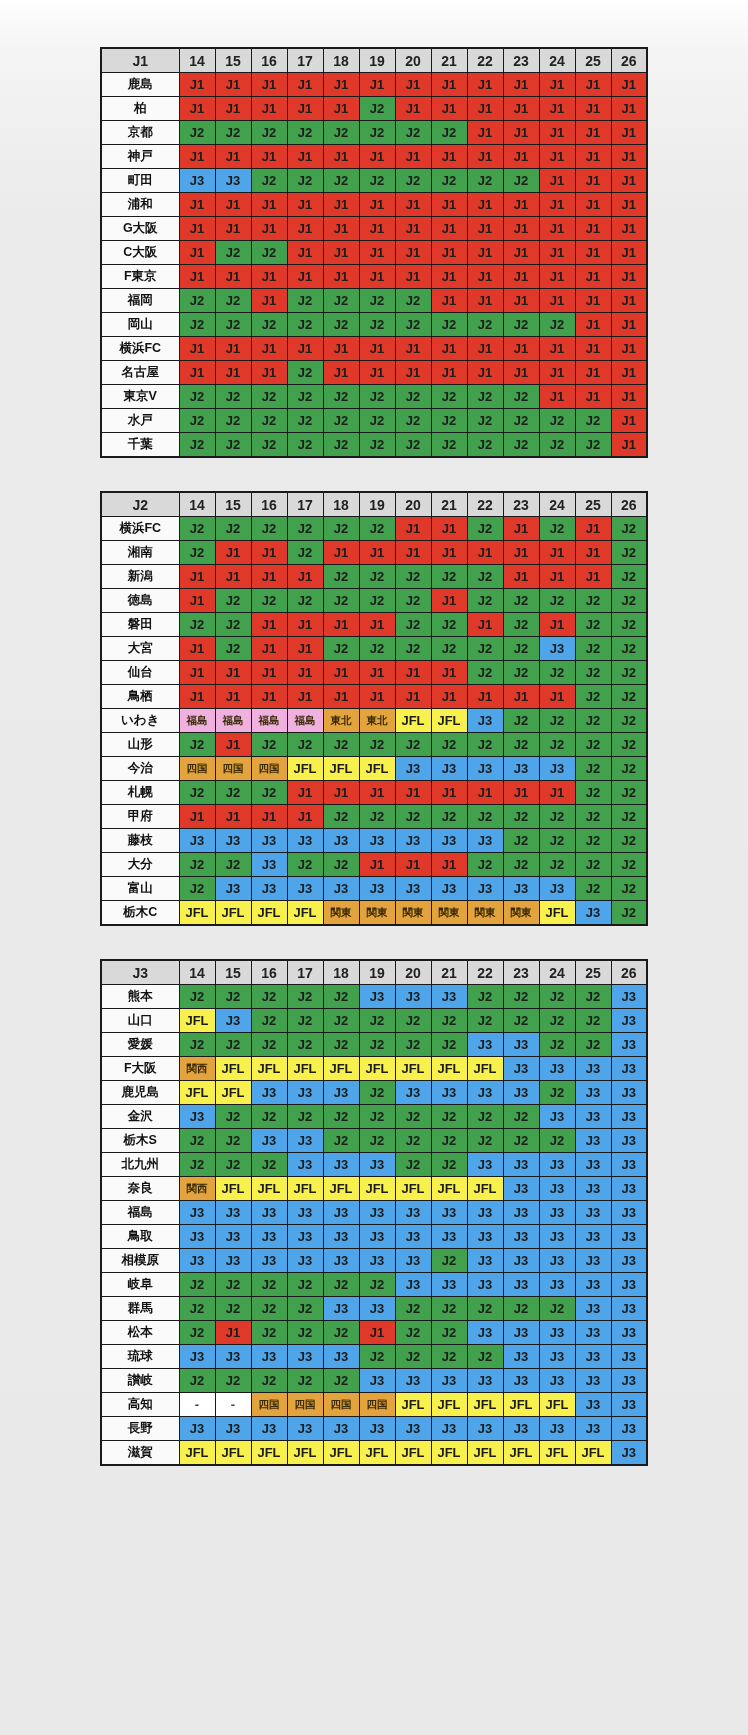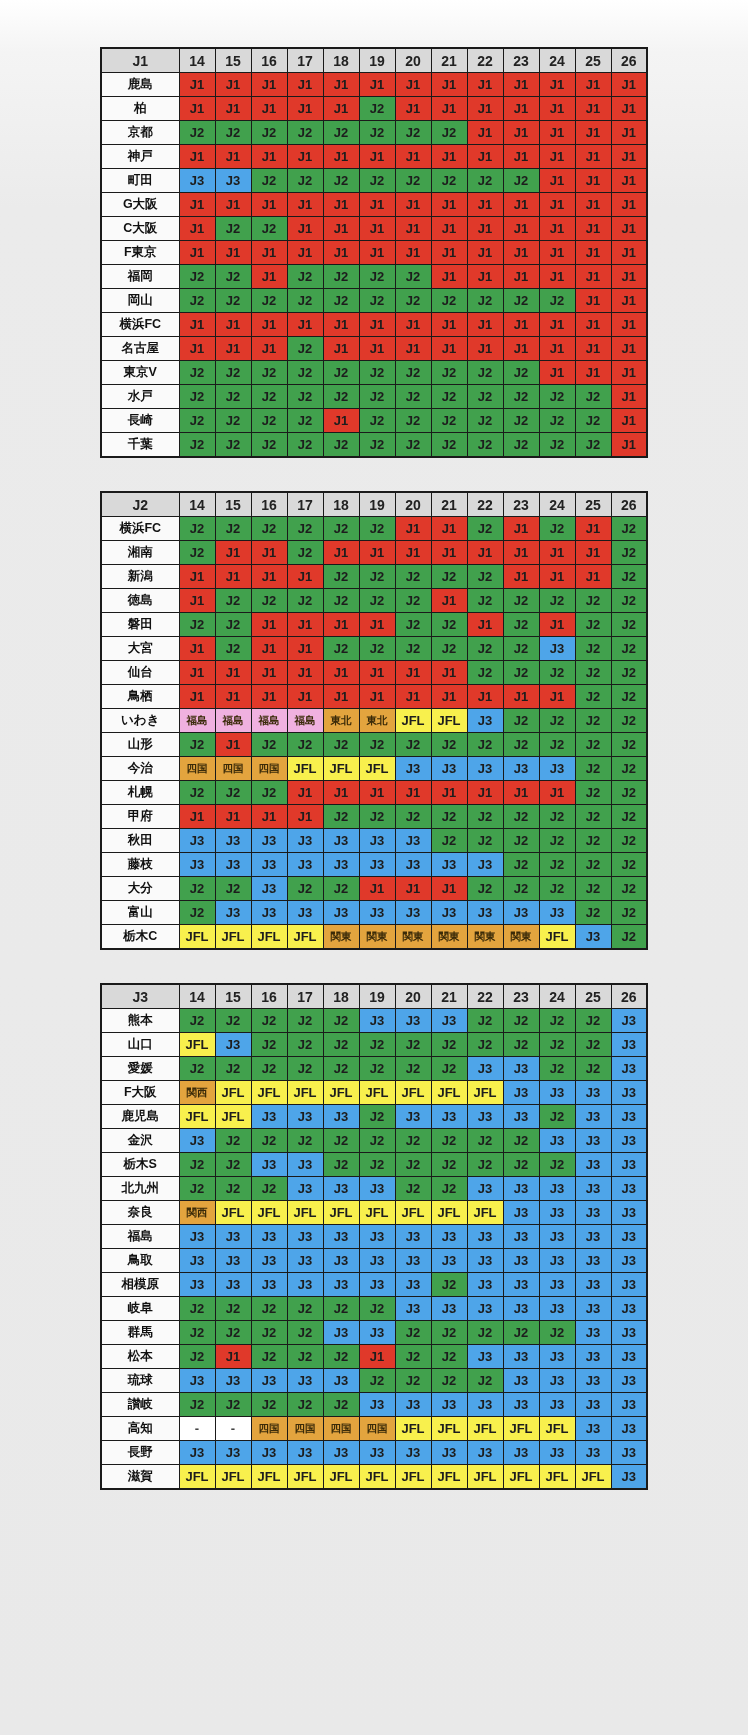--- a/index.html
+++ b/index.html
@@ -177,20 +177,36 @@
           <td data-name="tier-cell" style="background: rgb(65, 161, 77);">J2</td>
           <td data-name="tier-cell" style="background: rgb(65, 161, 77);">J2</td>
           <td data-name="tier-cell" style="background: rgb(65, 161, 77);">J2</td>
           <td data-name="tier-cell" style="background: rgb(65, 161, 77);">J2</td>
           <td data-name="tier-cell" style="background: rgb(65, 161, 77);">J2</td>
           <td data-name="tier-cell" style="background: rgb(224, 57, 42);">J1</td>
           <td data-name="tier-cell" style="background: rgb(224, 57, 42);">J1</td>
           <td data-name="tier-cell" style="background: rgb(224, 57, 42);">J1</td>
         </tr>
         <tr data-name="team-row">
+          <th class="team-cell" data-name="team-name-cell">浦和</th>
+          <td data-name="tier-cell" style="background: rgb(224, 57, 42);">J1</td>
+          <td data-name="tier-cell" style="background: rgb(224, 57, 42);">J1</td>
+          <td data-name="tier-cell" style="background: rgb(224, 57, 42);">J1</td>
+          <td data-name="tier-cell" style="background: rgb(224, 57, 42);">J1</td>
+          <td data-name="tier-cell" style="background: rgb(224, 57, 42);">J1</td>
+          <td data-name="tier-cell" style="background: rgb(224, 57, 42);">J1</td>
+          <td data-name="tier-cell" style="background: rgb(224, 57, 42);">J1</td>
+          <td data-name="tier-cell" style="background: rgb(224, 57, 42);">J1</td>
+          <td data-name="tier-cell" style="background: rgb(224, 57, 42);">J1</td>
+          <td data-name="tier-cell" style="background: rgb(224, 57, 42);">J1</td>
+          <td data-name="tier-cell" style="background: rgb(224, 57, 42);">J1</td>
+          <td data-name="tier-cell" style="background: rgb(224, 57, 42);">J1</td>
+          <td data-name="tier-cell" style="background: rgb(224, 57, 42);">J1</td>
+        </tr>
+        <tr data-name="team-row">
           <th class="team-cell" data-name="team-name-cell">G大阪</th>
           <td data-name="tier-cell" style="background: rgb(224, 57, 42);">J1</td>
           <td data-name="tier-cell" style="background: rgb(224, 57, 42);">J1</td>
           <td data-name="tier-cell" style="background: rgb(224, 57, 42);">J1</td>
           <td data-name="tier-cell" style="background: rgb(224, 57, 42);">J1</td>
           <td data-name="tier-cell" style="background: rgb(224, 57, 42);">J1</td>
           <td data-name="tier-cell" style="background: rgb(224, 57, 42);">J1</td>
           <td data-name="tier-cell" style="background: rgb(224, 57, 42);">J1</td>
           <td data-name="tier-cell" style="background: rgb(224, 57, 42);">J1</td>
           <td data-name="tier-cell" style="background: rgb(224, 57, 42);">J1</td>
@@ -311,36 +327,20 @@
           <td data-name="tier-cell" style="background: rgb(224, 57, 42);">J1</td>
           <td data-name="tier-cell" style="background: rgb(224, 57, 42);">J1</td>
         </tr>
         <tr data-name="team-row">
           <th class="team-cell" data-name="team-name-cell">水戸</th>
           <td data-name="tier-cell" style="background: rgb(65, 161, 77);">J2</td>
           <td data-name="tier-cell" style="background: rgb(65, 161, 77);">J2</td>
           <td data-name="tier-cell" style="background: rgb(65, 161, 77);">J2</td>
           <td data-name="tier-cell" style="background: rgb(65, 161, 77);">J2</td>
           <td data-name="tier-cell" style="background: rgb(65, 161, 77);">J2</td>
-          <td data-name="tier-cell" style="background: rgb(65, 161, 77);">J2</td>
-          <td data-name="tier-cell" style="background: rgb(65, 161, 77);">J2</td>
-          <td data-name="tier-cell" style="background: rgb(65, 161, 77);">J2</td>
-          <td data-name="tier-cell" style="background: rgb(65, 161, 77);">J2</td>
-          <td data-name="tier-cell" style="background: rgb(65, 161, 77);">J2</td>
-          <td data-name="tier-cell" style="background: rgb(65, 161, 77);">J2</td>
-          <td data-name="tier-cell" style="background: rgb(65, 161, 77);">J2</td>
-          <td data-name="tier-cell" style="background: rgb(224, 57, 42);">J1</td>
-        </tr>
-        <tr data-name="team-row">
-          <th class="team-cell" data-name="team-name-cell">長崎</th>
-          <td data-name="tier-cell" style="background: rgb(65, 161, 77);">J2</td>
-          <td data-name="tier-cell" style="background: rgb(65, 161, 77);">J2</td>
-          <td data-name="tier-cell" style="background: rgb(65, 161, 77);">J2</td>
-          <td data-name="tier-cell" style="background: rgb(65, 161, 77);">J2</td>
-          <td data-name="tier-cell" style="background: rgb(224, 57, 42);">J1</td>
           <td data-name="tier-cell" style="background: rgb(65, 161, 77);">J2</td>
           <td data-name="tier-cell" style="background: rgb(65, 161, 77);">J2</td>
           <td data-name="tier-cell" style="background: rgb(65, 161, 77);">J2</td>
           <td data-name="tier-cell" style="background: rgb(65, 161, 77);">J2</td>
           <td data-name="tier-cell" style="background: rgb(65, 161, 77);">J2</td>
           <td data-name="tier-cell" style="background: rgb(65, 161, 77);">J2</td>
           <td data-name="tier-cell" style="background: rgb(65, 161, 77);">J2</td>
           <td data-name="tier-cell" style="background: rgb(224, 57, 42);">J1</td>
         </tr>
         <tr data-name="team-row">
@@ -599,36 +599,20 @@
           <td data-name="tier-cell" style="background: rgb(65, 161, 77);">J2</td>
           <td data-name="tier-cell" style="background: rgb(65, 161, 77);">J2</td>
           <td data-name="tier-cell" style="background: rgb(65, 161, 77);">J2</td>
           <td data-name="tier-cell" style="background: rgb(65, 161, 77);">J2</td>
           <td data-name="tier-cell" style="background: rgb(65, 161, 77);">J2</td>
           <td data-name="tier-cell" style="background: rgb(65, 161, 77);">J2</td>
           <td data-name="tier-cell" style="background: rgb(65, 161, 77);">J2</td>
           <td data-name="tier-cell" style="background: rgb(65, 161, 77);">J2</td>
         </tr>
         <tr data-name="team-row">
-          <th class="team-cell" data-name="team-name-cell">秋田</th>
-          <td data-name="tier-cell" style="background: rgb(78, 165, 233);">J3</td>
-          <td data-name="tier-cell" style="background: rgb(78, 165, 233);">J3</td>
-          <td data-name="tier-cell" style="background: rgb(78, 165, 233);">J3</td>
-          <td data-name="tier-cell" style="background: rgb(78, 165, 233);">J3</td>
-          <td data-name="tier-cell" style="background: rgb(78, 165, 233);">J3</td>
-          <td data-name="tier-cell" style="background: rgb(78, 165, 233);">J3</td>
-          <td data-name="tier-cell" style="background: rgb(78, 165, 233);">J3</td>
-          <td data-name="tier-cell" style="background: rgb(65, 161, 77);">J2</td>
-          <td data-name="tier-cell" style="background: rgb(65, 161, 77);">J2</td>
-          <td data-name="tier-cell" style="background: rgb(65, 161, 77);">J2</td>
-          <td data-name="tier-cell" style="background: rgb(65, 161, 77);">J2</td>
-          <td data-name="tier-cell" style="background: rgb(65, 161, 77);">J2</td>
-          <td data-name="tier-cell" style="background: rgb(65, 161, 77);">J2</td>
-        </tr>
-        <tr data-name="team-row">
           <th class="team-cell" data-name="team-name-cell">藤枝</th>
           <td data-name="tier-cell" style="background: rgb(78, 165, 233);">J3</td>
           <td data-name="tier-cell" style="background: rgb(78, 165, 233);">J3</td>
           <td data-name="tier-cell" style="background: rgb(78, 165, 233);">J3</td>
           <td data-name="tier-cell" style="background: rgb(78, 165, 233);">J3</td>
           <td data-name="tier-cell" style="background: rgb(78, 165, 233);">J3</td>
           <td data-name="tier-cell" style="background: rgb(78, 165, 233);">J3</td>
           <td data-name="tier-cell" style="background: rgb(78, 165, 233);">J3</td>
           <td data-name="tier-cell" style="background: rgb(78, 165, 233);">J3</td>
           <td data-name="tier-cell" style="background: rgb(78, 165, 233);">J3</td>

